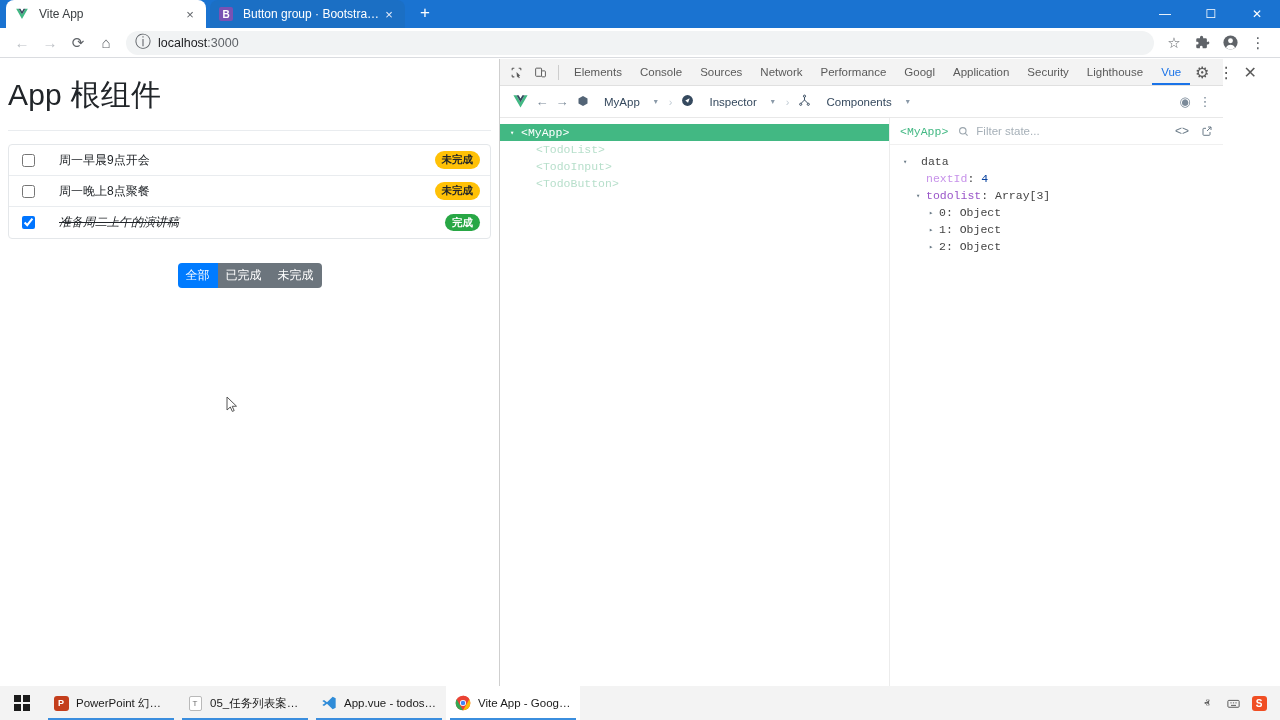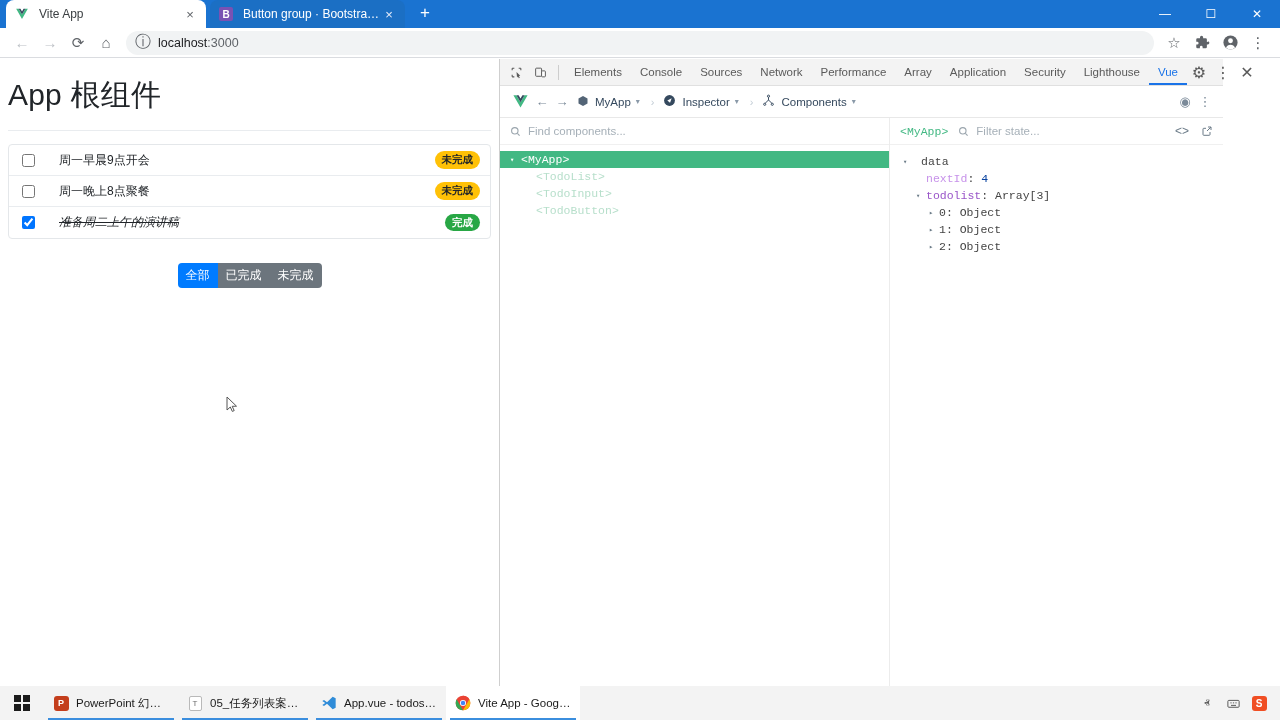--- a/index.html
+++ b/index.html
@@ -75,21 +75,21 @@
   #devtools { position:absolute; left:499px; top:59px; width:724px; height:627px; background:#fff;
               border-left:1px solid #cfcfcf; }
   .dt-tabs { height:27px; display:flex; align-items:center; border-bottom:1px solid #e0e0e0; background:#f3f3f3; padding-left:4px; }
   .dt-iconbtn { width:24px; height:24px; display:flex; align-items:center; justify-content:center; color:#5a5a5a; flex:none; }
   .dt-sep { width:1px; height:15px; background:#cdcdcd; margin:0 6px; flex:none; }
   .dt-tab { font-size:11.5px; color:#5a5a5a; padding:0 9px; height:26px; line-height:26px; white-space:nowrap; cursor:pointer; }
   .dt-tab.active { color:#1a73e8; box-shadow: inset 0 -2px 0 #1a73e8; }
   .dt-tabs .spacer { flex:1; }
 
   .vue-toolbar { height:32px; display:flex; align-items:center; border-bottom:1px solid #e8e8e8; background:#fff; padding:0 8px; }
-  .vt-item { display:flex; align-items:center; font-size:11.5px; color:#35495e; margin-right:2px; padding:3px 5px; border-radius:3px; cursor:pointer; }
+  .vt-item { display:flex; align-items:center; font-size:11.5px; color:#35495e; margin-right:2px; padding:3px 5px; border-radius:3px; cursor:pointer;gap:9px; }
   .vt-item .lbl { margin:0 5px 0 6px; }
   .caret-sm { font-size:8px; color:#8a99a8; }
   .vt-chevron { color:#c3cdd6; font-size:11px; margin:0 4px; }
   .vt-arrow { color:#7b8a99; font-size:13px; width:20px; text-align:center; cursor:pointer; }
   .vue-toolbar .spacer { flex:1; }
 
   .vue-body { display:flex; height:calc(627px - 27px - 32px); }
   .tree-pane { width:390px; border-right:1px solid #ececec; display:flex; flex-direction:column; }
   .state-pane { flex:1; display:flex; flex-direction:column; }
 
@@ -253,21 +253,21 @@
           <rect x="14" y="9" width="7" height="11" rx="1.5" fill="#fff"></rect>
         </svg>
     </div>
     <div class="dt-sep"></div>
 
     <div class="dt-tab">Elements</div>
     <div class="dt-tab">Console</div>
     <div class="dt-tab">Sources</div>
     <div class="dt-tab">Network</div>
     <div class="dt-tab">Performance</div>
-    <div class="dt-tab">Array</div>
+    <div class="dt-tab">Googl</div>
     <div class="dt-tab">Application</div>
     <div class="dt-tab">Security</div>
     <div class="dt-tab">Lighthouse</div>
     <div class="dt-tab active">Vue</div>
 
     <div class="spacer"></div>
     <div class="dt-iconbtn">⚙</div>
     <div class="dt-iconbtn">⋮</div>
     <div class="dt-iconbtn">✕</div>
   </div>
@@ -319,29 +319,20 @@
     </div>
 
     <div class="spacer"></div>
     <span class="vt-arrow">◉</span>
     <span class="vt-arrow">⋮</span>
   </div>
 
   <div class="vue-body">
 
     <div class="tree-pane">
-      <div class="searchbar">
-        <span class="search-ico">
-          <svg width="11" height="11" viewBox="0 0 24 24" fill="none" stroke="#9aa5ad" stroke-width="2.4">
-              <circle cx="10.5" cy="10.5" r="7"></circle>
-              <path d="M16 16l5 5"></path>
-            </svg>
-        </span>
-        <input class="search-input" type="text" placeholder="Find components..." style="">
-      </div>
 
       <div class="tree">
         <div class="tree-row selected">
           <span class="tri">▾</span>
           <span class="cmp">&lt;MyApp&gt;</span>
         </div>
         <div class="tree-row tree-child">
           <span class="brk">&lt;TodoList&gt;</span>
         </div>
         <div class="tree-row tree-child">

